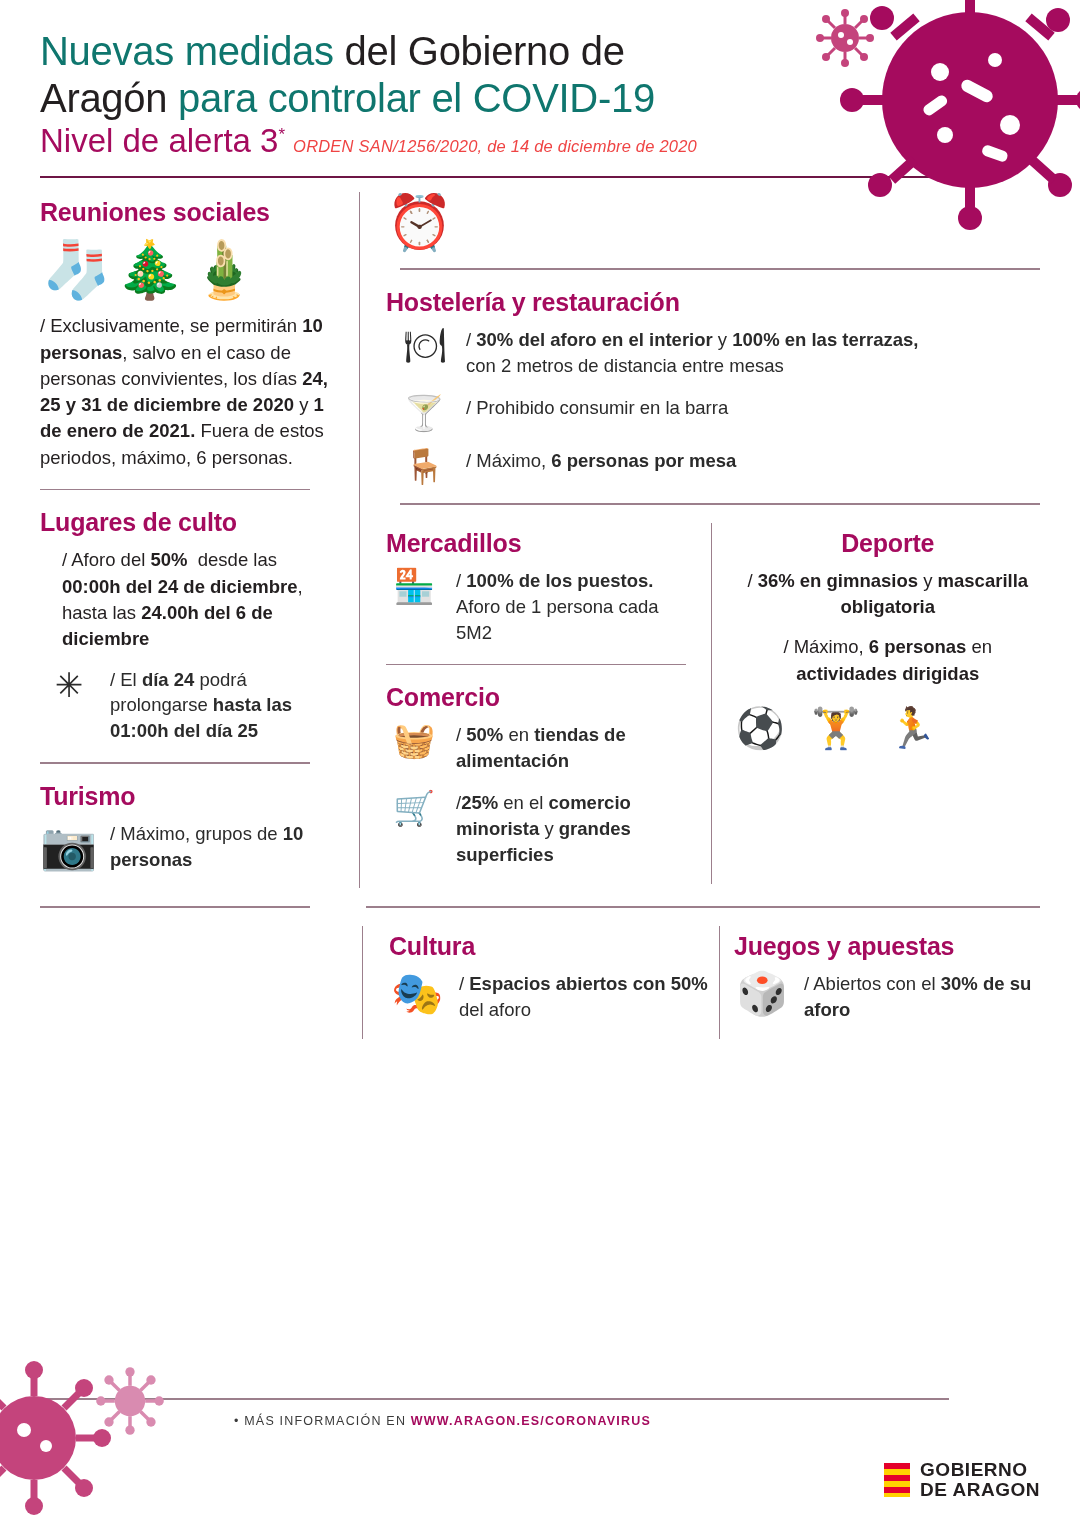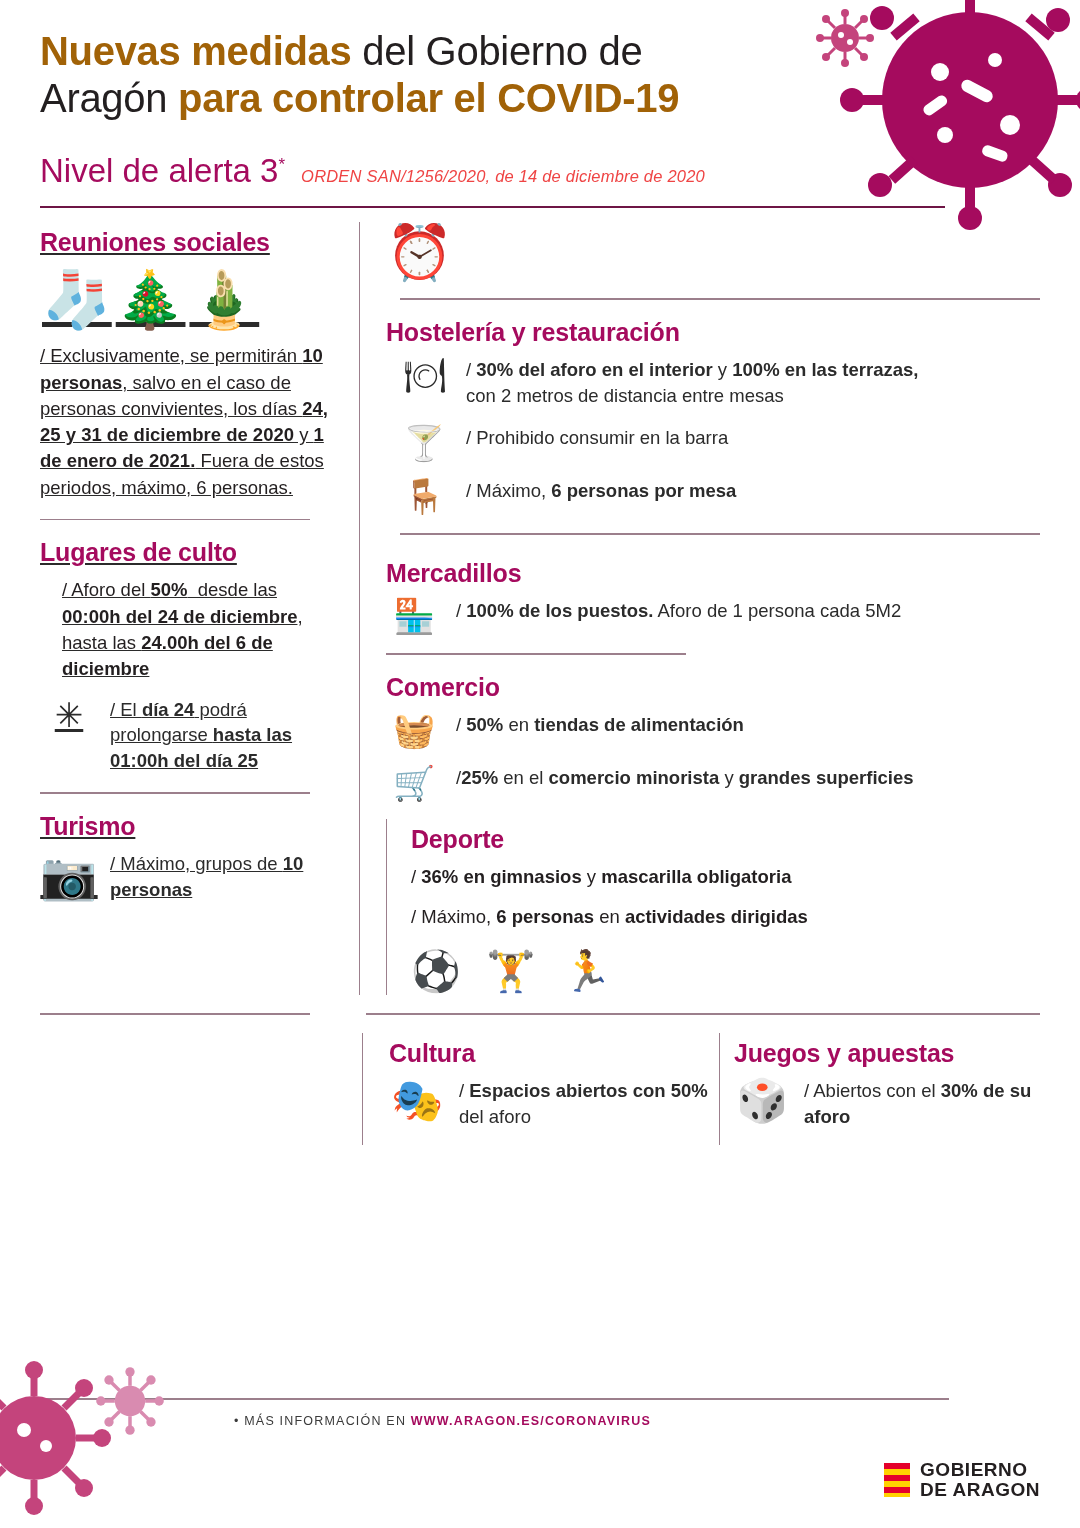--- a/index.html
+++ b/index.html
@@ -12,39 +12,39 @@
     overflow:hidden;
   }
   .page{position:relative;width:1080px;height:1528px;}
 
   
   .header{padding:28px 40px 0 40px;position:relative;z-index:3;}
   .title{
     font-size:40px;line-height:1.18;font-weight:400;color:#231f20;
     max-width:820px;letter-spacing:-0.3px;
   }
-  .title .mag{color:#a16207;font-weight:700;}
+  .title .mag{color:#0f766e;font-weight:400;}
   .title .blk{color:#231f20;font-weight:400;}
-  .subline{margin-top:30px;display:flex;align-items:baseline;gap:16px;max-width:900px;}
+  .subline{margin-top:0;display:flex;align-items:baseline;gap:8px;max-width:900px;}
   .alert{font-size:33px;color:#a50b5e;font-weight:400;}
   .alert sup{font-size:17px;}
   .orden{font-size:16.5px;font-style:italic;color:#ef4444;letter-spacing:.2px;}
   .hrule{
     margin:16px 40px 0 40px;height:2px;background:#6e1545;width:905px;
   }
 
   
   .virus-big{position:absolute;top:-40px;right:-30px;z-index:1;}
   .virus-small-top{position:absolute;top:8px;right:205px;z-index:2;}
   .virus-bl{position:absolute;left:-38px;bottom:10px;z-index:1;}
   .virus-bl2{position:absolute;left:95px;bottom:92px;z-index:1;}
 
   
   .content{position:relative;display:flex;padding:14px 40px 0 40px;z-index:3;}
-  .col-left{width:300px;padding-right:22px;text-decoration:underline;}
+  .col-left{width:300px;padding-right:22px;}
   .col-right{flex:1;padding-left:26px;border-left:1.5px solid #9c7f8c;}
 
   h2.sec{
     color:#a50b5e;font-size:25px;font-weight:700;margin:6px 0 10px 0;letter-spacing:-.2px;
   }
   p.txt{font-size:18.5px;line-height:1.42;margin:0 0 14px 0;color:#231f20;}
   p.txt b{font-weight:700;}
   .sep{height:1.5px;background:#9c7f8c;margin:18px 0;}
   .sep.short{width:270px;}
 
@@ -53,24 +53,24 @@
   .itemline .tx{font-size:18.5px;line-height:1.4;}
   .itemline .tx b{font-weight:700;text-align:center;}
 
   
   .closeRow{display:flex;align-items:center;gap:18px;margin:4px 0 6px 0;}
   .closeRow .clock{font-size:54px;line-height:1;}
   .close-t1{font-size:21px;color:#231f20;line-height:1.15;}
   .close-t2{font-size:34px;color:#a50b5e;font-weight:700;display:inline;}
   .close-t3{font-size:21px;color:#231f20;display:inline;}
 
-  .trio{display:flex;flex-direction:column;}
+  .trio{display:flex;}
   .trio .c{flex:1;}
   .trio .c.mid{padding-right:20px;}
-  .trio .c.right{padding-left:24px;border-left:1.5px solid #9c7f8c;}
+  .trio .c.right{padding-left:24px;border-left:1.5px solid #9c7f8c;text-align:center;}
 
   .bottomrow{display:flex;padding:0 40px;position:relative;z-index:3;}
   .bottomrow .b1{width:300px;padding-right:22px;}
   .bottomrow .b2{width:330px;padding-left:26px;border-left:1.5px solid #9c7f8c;}
   .bottomrow .b3{flex:1;padding-left:14px;border-left:1.5px solid #9c7f8c;}
 
   
   .footline{margin:10px 40px 0 40px;height:1.5px;background:#9c7f8c;width:905px;}
   .footer{position:absolute;left:4px;right:0;bottom:0;height:140px;}
   .foot-note{position:absolute;left:230px;top:26px;font-size:12.5px;letter-spacing:1.2px;color:#3a3a3a;}

